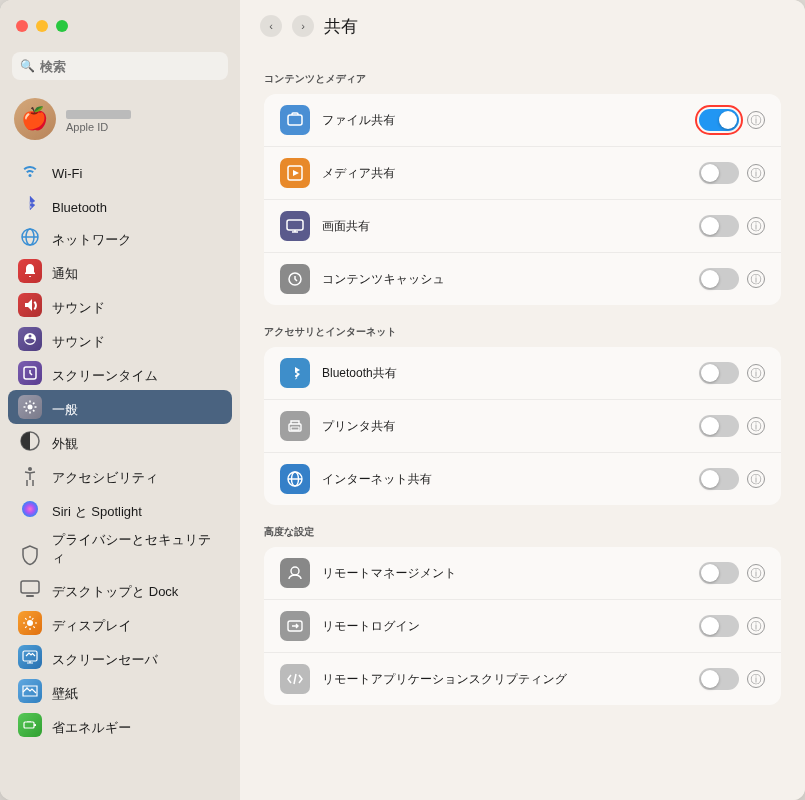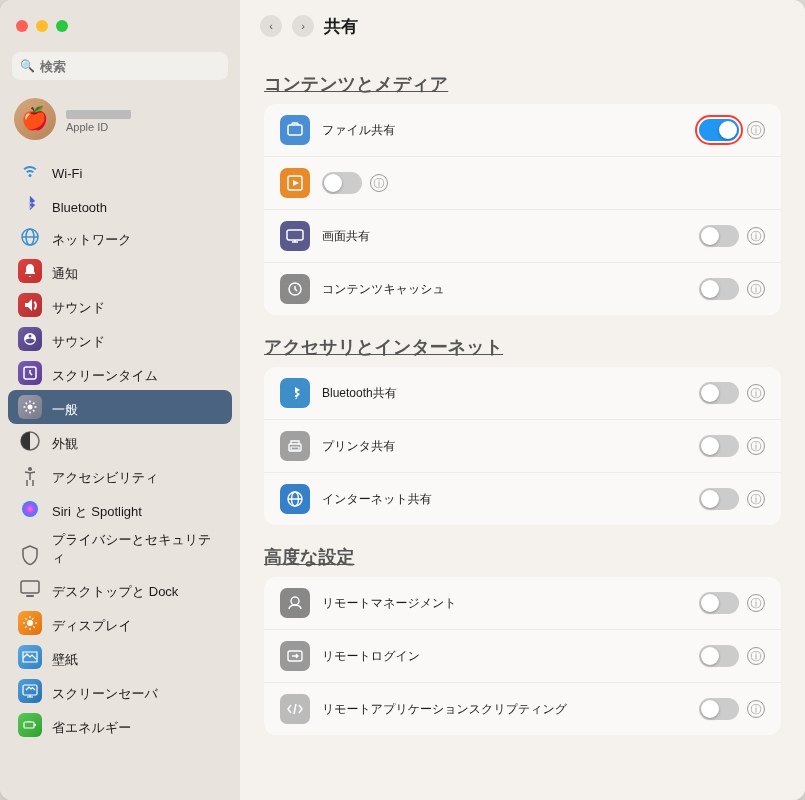--- a/index.html
+++ b/index.html
@@ -169,36 +169,35 @@
       cursor: pointer;
       display: flex;
       align-items: center;
       justify-content: center;
       font-size: 11px;
       color: #555;
     }
 
     .page-title {
       font-size: 17px;
-      font-weight: 700;
+      font-weight: 400;
       color: #1a1a1a;
     }
 
     .content-scroll {
       flex: 1;
       overflow-y: auto;
       padding: 10px 24px 24px 24px;
     }
 
     .section-header {
-      font-size: 18px;
+      font-size: 10px;
       font-weight: 600;
       color: #555;
       margin: 10px 0 8px 0;
-      text-decoration: underline;
     }
 
     .settings-group {
       background: rgba(255,255,255,0.6);
       border-radius: 12px;
       overflow: hidden;
       margin-bottom: 20px;
     }
 
     .settings-row {
@@ -470,39 +469,39 @@
         <div class="item-icon" style="background:linear-gradient(135deg,#f8a030,#e07010);border-radius:6px;">
           <svg width="16" height="16" viewBox="0 0 16 16">
               <circle cx="8" cy="8" r="3" fill="white"></circle>
               <path d="M8 1v2M8 13v2M1 8h2M13 8h2M3.2 3.2l1.4 1.4M11.4 11.4l1.4 1.4M11.4 3.2l-1.4 1.4M4.6 11.4l-1.4 1.4" stroke="white" stroke-width="1.2"></path>
             </svg>
         </div>
         <span class="item-label">ディスプレイ</span>
       </li>
 
       <li class="sidebar-item">
+        <div class="item-icon" style="background:linear-gradient(135deg,#50a0d8,#2870b0);border-radius:6px;">
+          <svg width="16" height="16" viewBox="0 0 16 16">
+              <rect x="1" y="2" width="14" height="10" rx="1.5" fill="none" stroke="white" stroke-width="1.2"></rect>
+              <path d="M5 14h6M8 12v2" stroke="white" stroke-width="1.2"></path>
+              <path d="M4 7l3-3 2 2 1.5-1.5L13 7" stroke="white" stroke-width="1.2" fill="none"></path>
+            </svg>
+        </div>
+        <span class="item-label">スクリーンセーバ</span>
+      </li>
+
+      <li class="sidebar-item">
         <div class="item-icon" style="background:linear-gradient(135deg,#60a8e0,#3080c0);border-radius:6px;">
           <svg width="16" height="16" viewBox="0 0 16 16">
               <path d="M1 3h14v10H1z" fill="none" stroke="white" stroke-width="1.2"></path>
               <path d="M1 9l4-4 3 3 2-2 4 4" stroke="white" stroke-width="1.2" fill="none"></path>
               <circle cx="5" cy="5.5" r="1" fill="white"></circle>
             </svg>
         </div>
         <span class="item-label">壁紙</span>
-      </li>
-
-      <li class="sidebar-item">
-        <div class="item-icon" style="background:linear-gradient(135deg,#50a0d8,#2870b0);border-radius:6px;">
-          <svg width="16" height="16" viewBox="0 0 16 16">
-              <rect x="1" y="2" width="14" height="10" rx="1.5" fill="none" stroke="white" stroke-width="1.2"></rect>
-              <path d="M5 14h6M8 12v2" stroke="white" stroke-width="1.2"></path>
-              <path d="M4 7l3-3 2 2 1.5-1.5L13 7" stroke="white" stroke-width="1.2" fill="none"></path>
-            </svg>
-        </div>
-        <span class="item-label">スクリーンセーバ</span>
       </li>
 
       <li class="sidebar-item">
         <div class="item-icon" style="background:linear-gradient(135deg,#58c858,#30a030);border-radius:6px;">
           <svg width="16" height="16" viewBox="0 0 16 16">
               <rect x="2" y="5" width="10" height="6" rx="1" fill="none" stroke="white" stroke-width="1.2"></rect>
               <rect x="12" y="7" width="2" height="2" rx="0.5" fill="white"></rect>
               <path d="M6 5V4M8 5V4" stroke="white" stroke-width="1.2"></path>
             </svg>
         </div>
@@ -537,20 +536,21 @@
           </div>
         </div>
 
         <div class="settings-row">
           <div class="row-icon" style="background:#e8892a;">
             <svg width="18" height="18" viewBox="0 0 18 18">
                 <rect x="2" y="2" width="14" height="14" rx="2" fill="none" stroke="white" stroke-width="1.5"></rect>
                 <path d="M7 6l6 3-6 3V6z" fill="white"></path>
               </svg>
           </div>
+          <span class="row-label">メディア共有</span>
           <div class="toggle-info">
             <button class="toggle off"></button>
             <button class="info-btn">ⓘ</button>
           </div>
         </div>
 
         <div class="settings-row">
           <div class="row-icon" style="background:#5a5a8c;">
             <svg width="18" height="18" viewBox="0 0 18 18">
                 <rect x="1" y="3" width="16" height="10" rx="2" fill="none" stroke="white" stroke-width="1.5"></rect>

